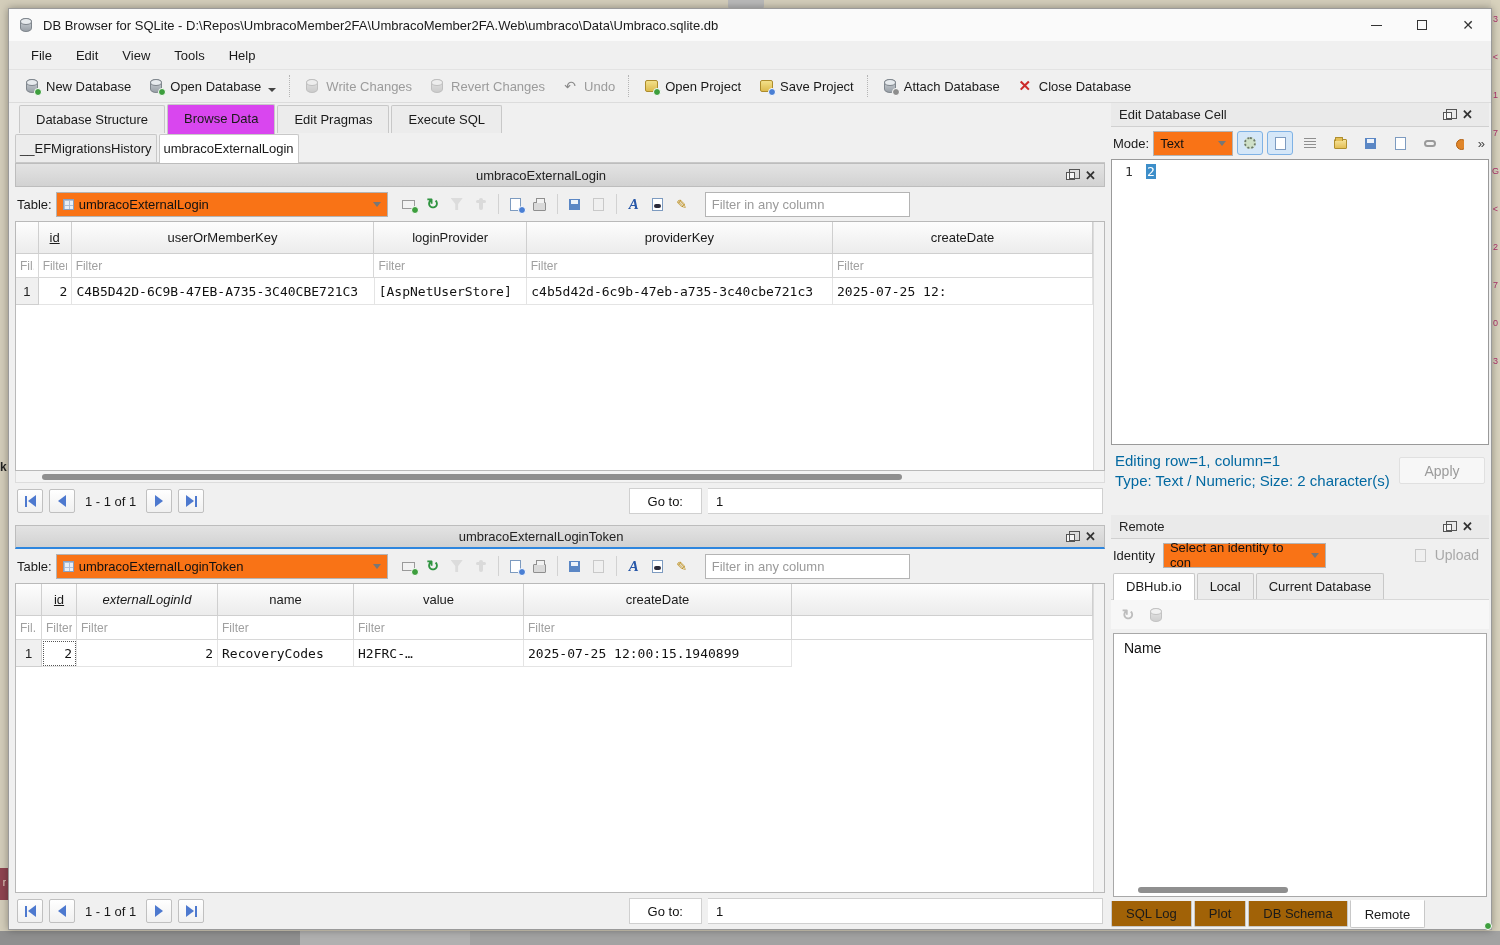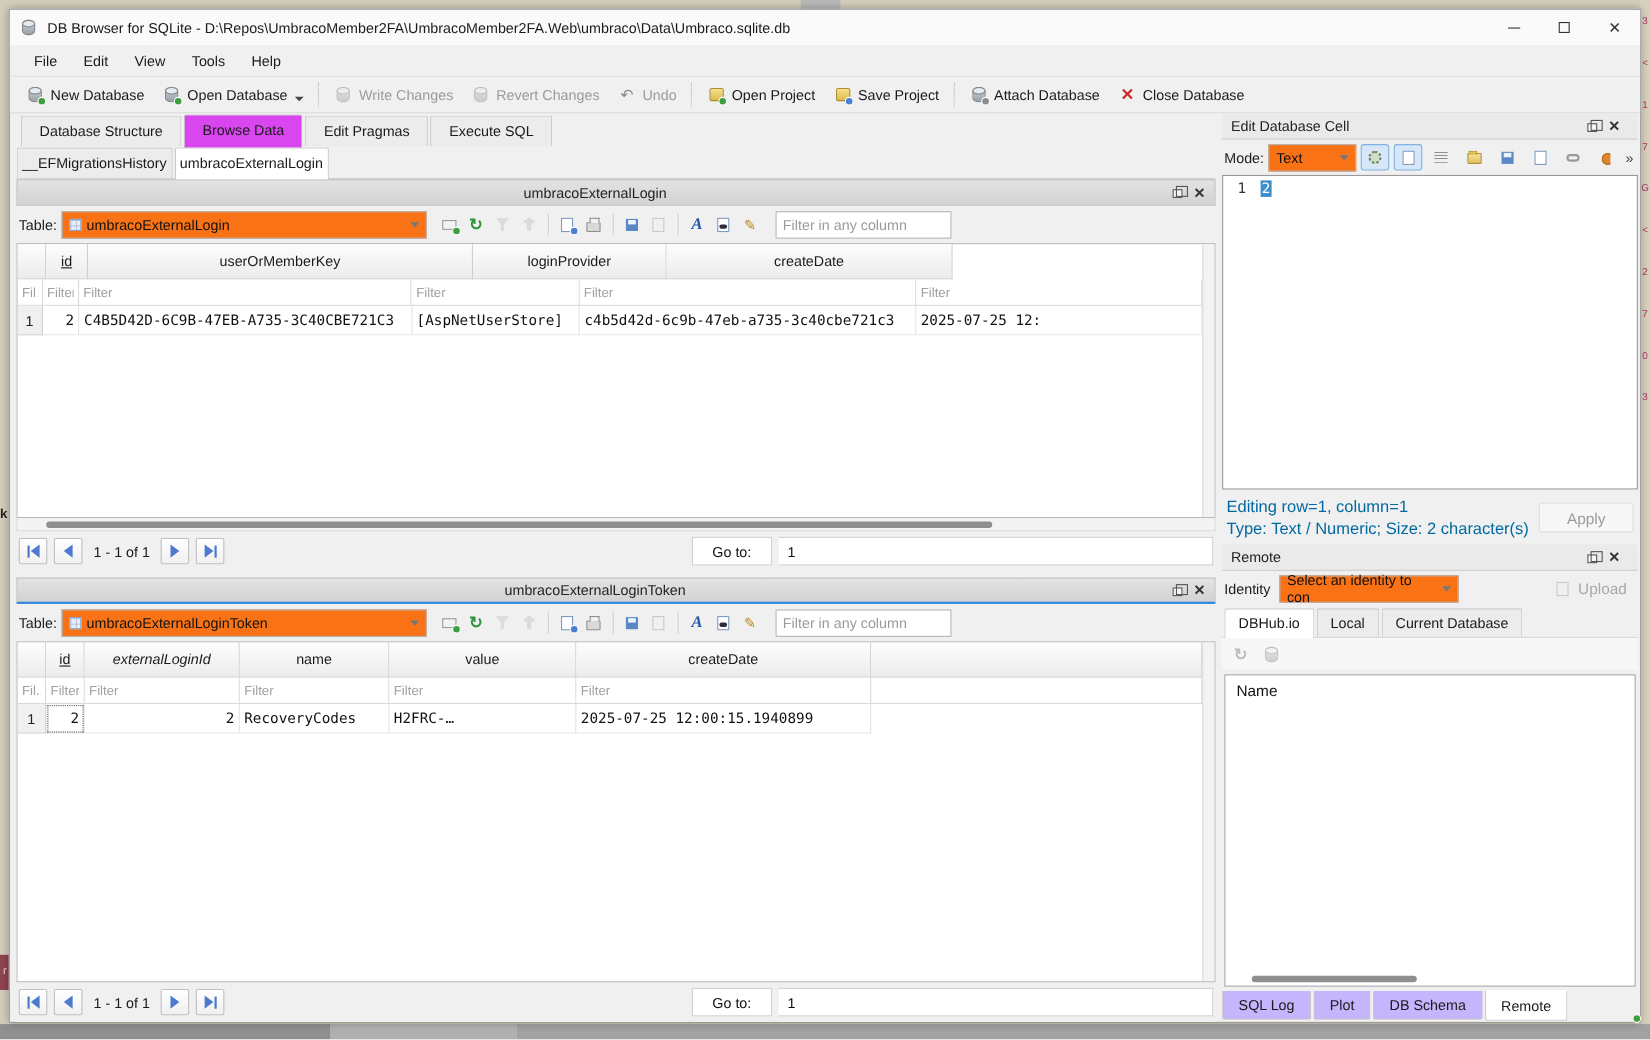--- a/index.html
+++ b/index.html
@@ -68,42 +68,42 @@
              background-image:linear-gradient(#aebfd8 1px, transparent 1px), linear-gradient(90deg,#aebfd8 1px, transparent 1px);
              background-size:5px 5px; background-color:#e8eef7; }
   .restore-ico { width:9px; height:8px; border:1px solid #555; background:#f7f7f7; position:relative; margin-top:2px; }
   .restore-ico::before { content:""; position:absolute; top:-4px; left:2px; width:9px; height:8px; border:1px solid #555; }
   .close-x { font-size:13px; color:#333; font-weight:bold; }
   .sel-caret { width:0; height:0; border-left:4px solid transparent; border-right:4px solid transparent; border-top:5px solid #777; }
 
   
   .content { flex:1; display:flex; min-height:0; }
   .left-col { width:1096px; display:flex; flex-direction:column; padding-left:6px; min-height:0; }
-  .right-dock { flex:1; display:flex; flex-direction:column; padding:0 2px 0 6px; min-height:0; }
+  .right-dock { flex:1; display:flex; flex-direction:column; padding:0 2px 0 6px; min-height:0;gap:20px; }
 
   .main-tabs { display:flex; height:30px; align-items:flex-end; padding-left:4px; flex:0 0 auto; }
   .mtab { font-size:13px; padding:6px 16px; color:#1a1a1a; background:#ececec; border:1px solid #c8c8c8; border-bottom:none; margin-right:2px; border-radius:2px 2px 0 0; }
   .mtab.active { background:#d946ef; padding-bottom:8px; font-weight:normal; position:relative; top:1px; }
   .sub-tabs { display:flex; height:30px; align-items:flex-end; border-bottom:1px solid #c8c8c8; flex:0 0 auto; }
   .stab { font-size:13px; padding:6px 4px; color:#1a1a1a; background:#ececec; border:1px solid #c8c8c8; border-bottom:none; margin-right:2px; border-radius:2px 2px 0 0; }
   .stab.active { background:#ffffff; position:relative; top:1px; padding-bottom:7px; }
 
   .panel { display:flex; flex-direction:column; background:#f0f0f0; min-height:0; }
   .panel-title { height:24px; background:linear-gradient(#e3e3e3,#d2d2d2); border:1px solid #bdbdbd; display:flex; align-items:center; flex:0 0 auto; }
   .panel-title.activeblue { border-bottom:2px solid #2e86de; }
   .panel-title .pt-text { flex:1; text-align:center; font-size:13px; color:#222; }
   .pt-btns { display:flex; gap:10px; padding-right:8px; align-items:center; }
 
   .ctrl-row { height:34px; display:flex; align-items:center; gap:4px; padding:2px 2px; flex:0 0 auto; }
   .lbl { font-size:13px; color:#1a1a1a; }
   .select { height:25px; background:#f97316; border:1px solid #b4b4b4; display:flex; align-items:center; gap:5px; padding:0 6px; font-size:13px; color:#111; }
   .select .spacer { flex:1; }
   .mini-toolbar { display:flex; align-items:center; gap:6px; padding-left:8px; }
   .mini-sep { width:1px; height:20px; border-left:1px solid #d2d2d2; margin:0 2px; }
-  .filter-any { height:25px; width:160px; border:1px solid #b4b4b4; font-size:13px; padding:0 6px; color:#333; margin-left:10px; font-family:"Liberation Sans",sans-serif; }
+  .filter-any { height:25px; width:205px; border:1px solid #b4b4b4; font-size:13px; padding:0 6px; color:#333; margin-left:10px; font-family:"Liberation Sans",sans-serif; }
   .filter-any::placeholder { color:#9a9a9a; }
 
   .grid-wrap { flex:1; display:flex; min-height:0; border:1px solid #b9b9b9; background:#fff; overflow:hidden; }
   .grid { display:flex; flex-direction:column; flex:1; min-width:0; overflow:hidden; }
   .grid-row { display:flex; flex:0 0 auto; }
   .gh { background:linear-gradient(#fdfdfd,#ececec); border-right:1px solid #cfcfcf; border-bottom:1px solid #cfcfcf;
         font-size:13px; color:#1a1a1a; display:flex; align-items:center; justify-content:center; height:32px; overflow:hidden; white-space:nowrap; }
   .gh.u { text-decoration:underline; }
   .gh.it { font-style:italic; }
   .gf { border-right:1px solid #d8d8d8; border-bottom:1px solid #d8d8d8; height:24px; display:flex; align-items:center; overflow:hidden; }
@@ -150,21 +150,21 @@
   .upload-btn { margin-left:auto; display:flex; align-items:center; gap:5px; font-size:14px; color:#a8a8a8; padding:3px 8px; }
   .r-tabs { display:flex; height:28px; align-items:flex-end; padding-left:2px; flex:0 0 auto; }
   .rtab { font-size:13px; padding:5px 12px; color:#1a1a1a; background:#ececec; border:1px solid #c8c8c8; border-bottom:none; margin-right:2px; border-radius:2px 2px 0 0; }
   .rtab.active { background:#fff; position:relative; top:1px; padding-bottom:6px; }
   .r-icon-row { height:30px; display:flex; align-items:center; gap:10px; padding-left:8px; border-top:1px solid #d8d8d8; background:#f7f7f7; flex:0 0 auto; }
   .name-list { flex:1; background:#fff; border:1px solid #a8a8a8; margin:4px 2px 0 2px; display:flex; flex-direction:column; min-height:0; position:relative; }
   .name-hdr { font-size:14px; color:#111; padding:6px 10px; flex:0 0 auto; }
   .nl-scroll { position:absolute; left:2px; right:2px; bottom:2px; height:8px; }
   .nl-thumb { position:absolute; left:22px; width:150px; top:1px; height:6px; background:#8f8f8f; border-radius:3px; }
   .bottom-tabs { display:flex; height:32px; align-items:flex-start; padding-top:4px; gap:2px; flex:0 0 auto; }
-  .btab { font-size:13px; padding:5px 14px; color:#1a1a1a; background:#c4b5fd; border:1px solid #c8c8c8; border-top:none; border-radius:0 0 2px 2px; }
+  .btab { font-size:13px; padding:5px 14px; color:#1a1a1a; background:#a16207; border:1px solid #c8c8c8; border-top:none; border-radius:0 0 2px 2px; }
   .btab.active { background:#fff; border-top:1px solid #fff; margin-top:-1px; padding-top:6px; }
 
   .statusbar { height:22px; display:flex; align-items:center; justify-content:flex-end; padding-right:52px; background:#f0f0f0; border-top:1px solid #dedede; flex:0 0 auto; position:relative; }
   .status-enc { font-size:13px; color:#8a8a8a; }
   .grip { position:absolute; right:4px; bottom:3px; width:10px; height:10px;
           background:radial-gradient(circle at 2px 8px,#b5b5b5 1px,transparent 1.5px),
                      radial-gradient(circle at 6px 8px,#b5b5b5 1px,transparent 1.5px),
                      radial-gradient(circle at 6px 4px,#b5b5b5 1px,transparent 1.5px),
                      radial-gradient(circle at 9px 8px,#b5b5b5 1px,transparent 1.5px),
                      radial-gradient(circle at 9px 4px,#b5b5b5 1px,transparent 1.5px),
@@ -353,20 +353,21 @@
             </div>
             <input class="filter-any" placeholder="Filter in any column" style="">
           </div>
           <div class="grid-wrap">
             <div class="grid">
               <div class="grid-row">
                 <div class="gh p1-c0"></div>
                 <div class="gh u p1-c1">id</div>
                 <div class="gh p1-c2">userOrMemberKey</div>
                 <div class="gh p1-c3">loginProvider</div>
+                <div class="gh p1-c4">providerKey</div>
                 <div class="gh p1-c5">createDate</div>
               </div>
               <div class="grid-row">
                 <div class="gf p1-c0">
                     <input placeholder="Fil..." style="">
                   </div>
                 <div class="gf p1-c1">
                     <input placeholder="Filter" style="">
                   </div>
                 <div class="gf p1-c2">

